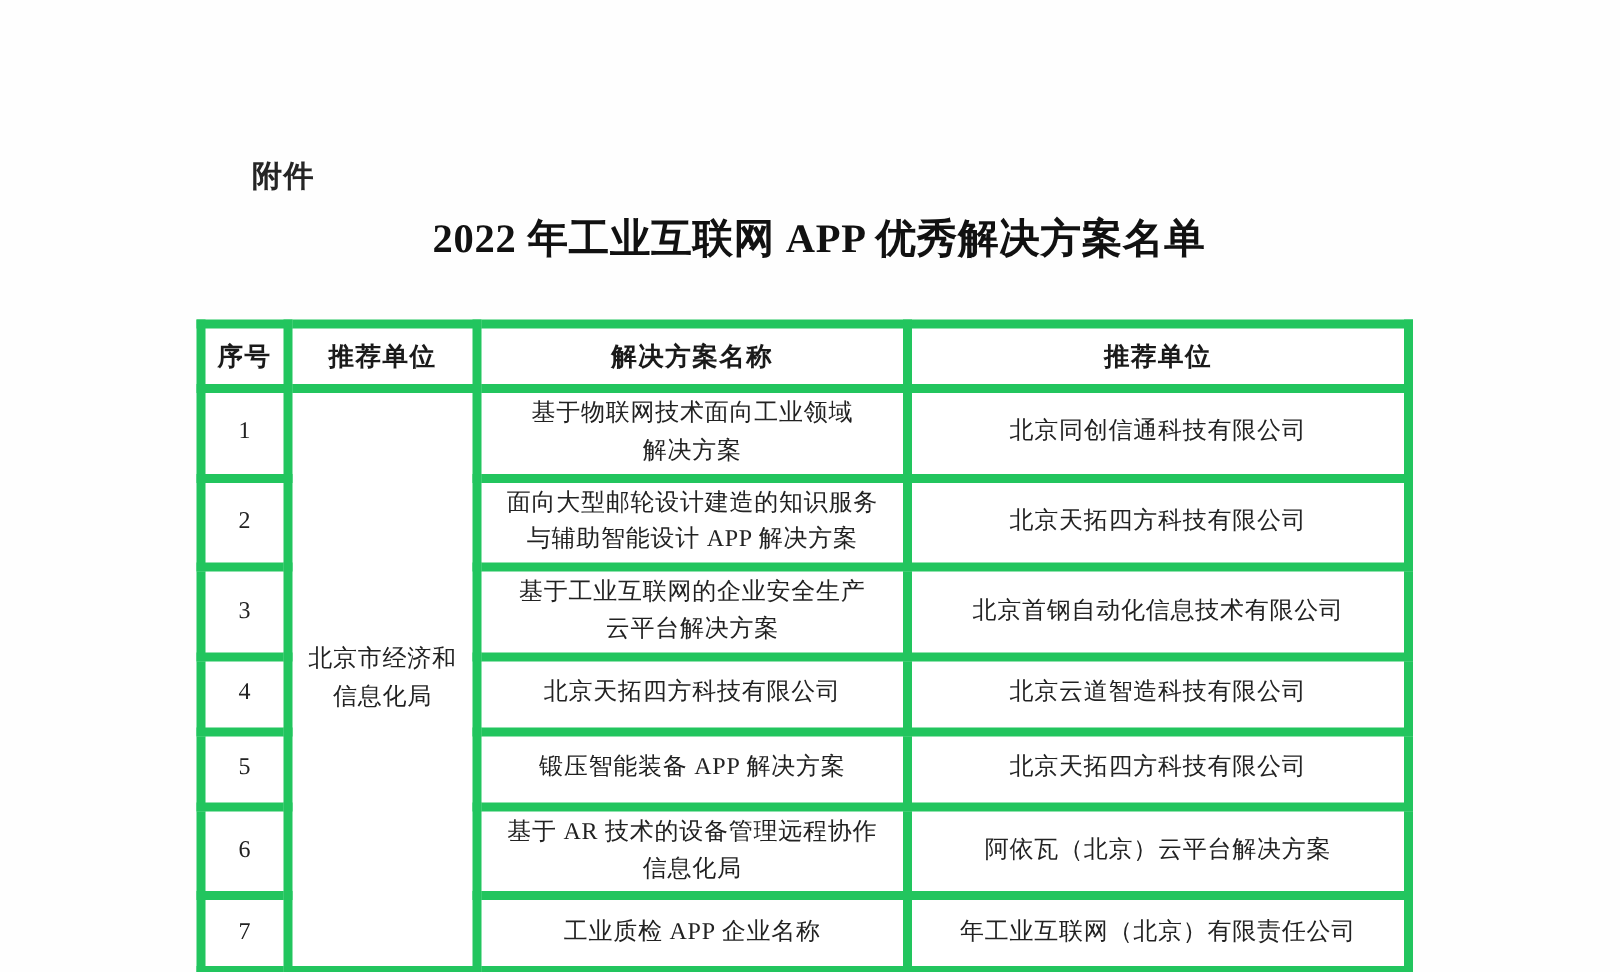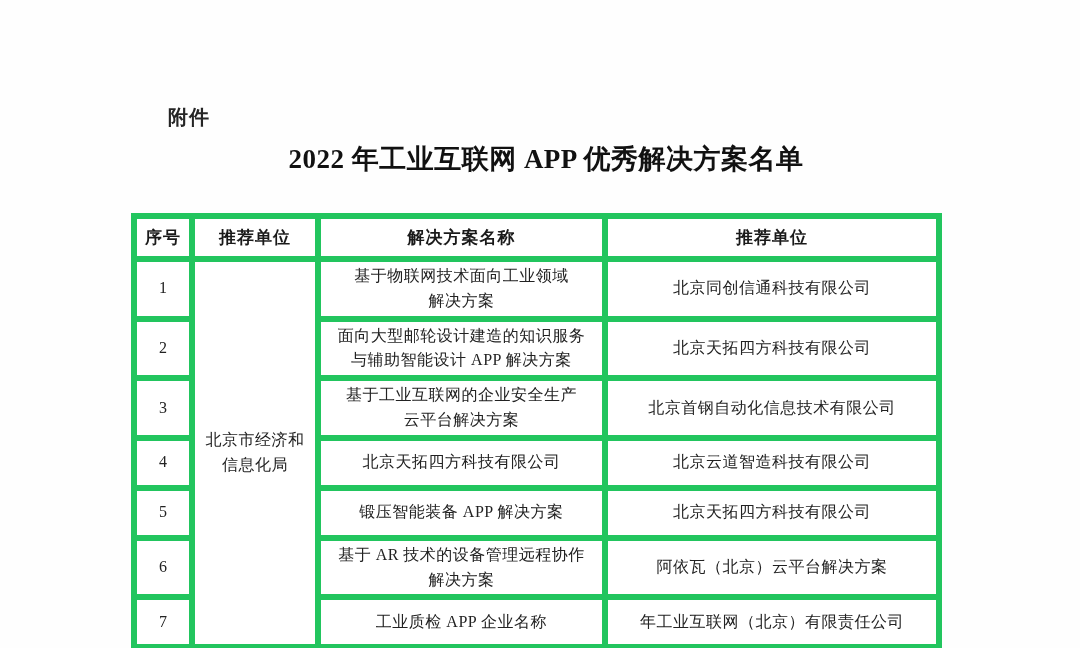--- a/index.html
+++ b/index.html
@@ -66,21 +66,21 @@
     font-size: 16px;
     color: #222;
     line-height: 1.55;
   }
   td.no-cell { font-size: 17px; }
   td.solution-cell, td.rec-cell {
     white-space: pre-line;
     letter-spacing: 0.5px;
   }
   td.company-cell { letter-spacing: 0.5px; }
-  td.rec-cell { font-size: 17px; line-height: 1.7; }
+  td.rec-cell { font-size: 17px; line-height: 1.7; font-family: Liberation Mono, monospace; }
 </style>
 </head>
 <body>
 
 <div class="page">
 
   <div class="attachment">附件</div>
 
   <h1 class="doc-title">2022 年工业互联网 APP 优秀解决方案名单</h1>
 
@@ -126,21 +126,21 @@
         <td class="company-cell">北京云道智造科技有限公司</td>
       </tr>
       <tr>
         <td class="no-cell">5</td>
         <td class="solution-cell">锻压智能装备 APP 解决方案</td>
         <td class="company-cell">北京天拓四方科技有限公司</td>
       </tr>
       <tr>
         <td class="no-cell">6</td>
         <td class="solution-cell">基于 AR 技术的设备管理远程协作
-解决方案</td>
+信息化局</td>
         <td class="company-cell">阿依瓦（北京）云平台解决方案</td>
       </tr>
       <tr>
         <td class="no-cell">7</td>
         <td class="solution-cell">工业质检 APP 企业名称</td>
         <td class="company-cell">年工业互联网（北京）有限责任公司</td>
       </tr>
     </tbody>
   </table>
 

